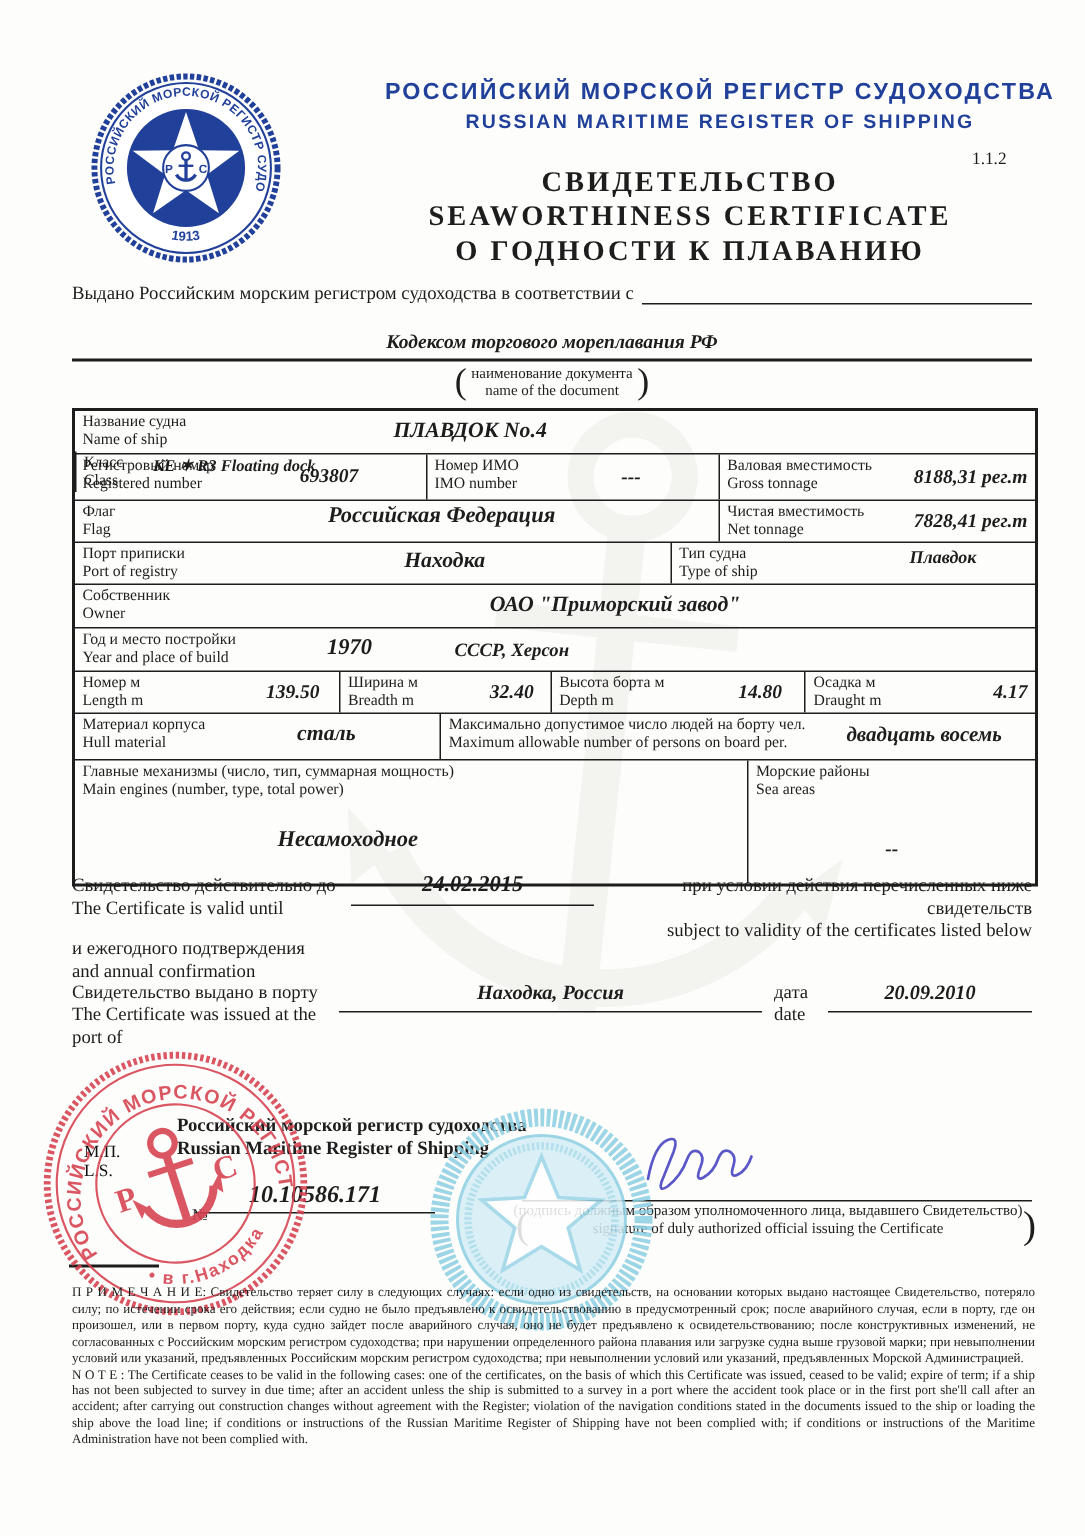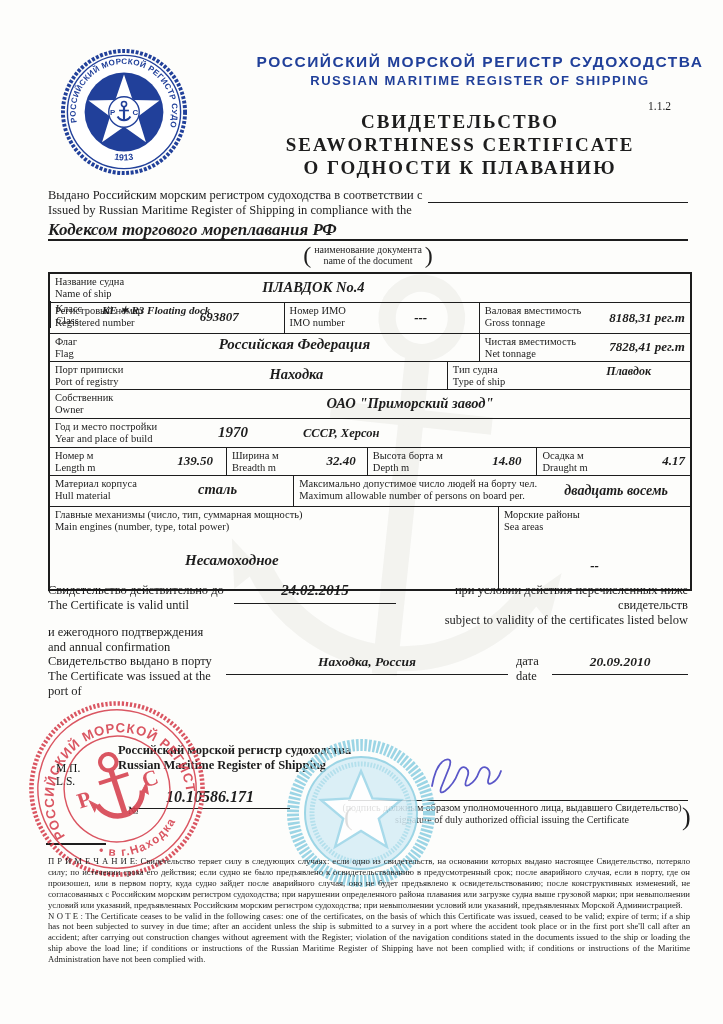--- a/index.html
+++ b/index.html
@@ -17,22 +17,22 @@
     font-family:"Liberation Sans",sans-serif;font-weight:bold;}
   .org-ru{font-size:15.5px;letter-spacing:1.5px;line-height:20px;}
   .org-en{font-size:13px;letter-spacing:1.5px;line-height:18px;}
   .page-code{position:absolute;right:52px;top:100px;font-size:11.5px;}
   .doc-title{position:absolute;left:210px;top:110px;width:500px;text-align:center;
     font-weight:600;font-size:19px;letter-spacing:2px;line-height:23px;}
   
   .issued{position:absolute;left:48px;top:188px;width:640px;font-size:12.5px;line-height:15px;}
   .issued-line1{display:flex;}
   .fill-line{flex:1 1 auto;border-bottom:1px solid #1d1d1d;margin-left:6px;}
-  .doc-name{position:absolute;left:48px;top:220px;width:640px;
-    font-weight:bold;font-style:italic;font-size:17px;}
+  .doc-name{position:absolute;left:48px;top:220px;width:640px;text-align:center;
+    font-weight:bold;font-style:italic;font-size:13px;}
   .rule{position:absolute;left:48px;top:239px;width:640px;border-top:2px solid #1d1d1d;}
   .doc-caption{position:absolute;left:48px;top:243px;width:640px;display:flex;justify-content:center;align-items:center;}
   .paren{font-size:24px;font-weight:300;line-height:24px;}
   .doc-caption-lines{font-size:10px;line-height:11px;text-align:center;padding:0 3px;}
   
   .ship-table{position:absolute;left:48px;top:272px;width:640px;border:2px solid #1d1d1d;
     border-collapse:collapse;}
   .trow{display:flex;border-top:1px solid #1d1d1d;}
   .trow:first-child{border-top:none;}
   .tcell{border-left:1px solid #1d1d1d;padding:2px 5px 2px 5px;box-sizing:border-box;position:relative;}
@@ -128,21 +128,20 @@
       <div>СВИДЕТЕЛЬСТВО</div>
       <div>SEAWORTHINESS CERTIFICATE</div>
       <div>О ГОДНОСТИ К ПЛАВАНИЮ</div>
     </div>
 
     <div class="issued">
       <div class="issued-line1">
         <span>Выдано Российским морским регистром судоходства в соответствии с</span>
         <span class="fill-line"></span>
       </div>
-      <div>Issued by Russian Maritime Register of Shipping in compliance with the</div>
     </div>
     <div class="doc-name">Кодексом торгового мореплавания РФ</div>
     <div class="rule"></div>
     <div class="doc-caption">
       <span class="paren">(</span>
       <span class="doc-caption-lines">
         <div>наименование документа</div>
         <div>name of the document</div>
       </span>
       <span class="paren">)</span>

